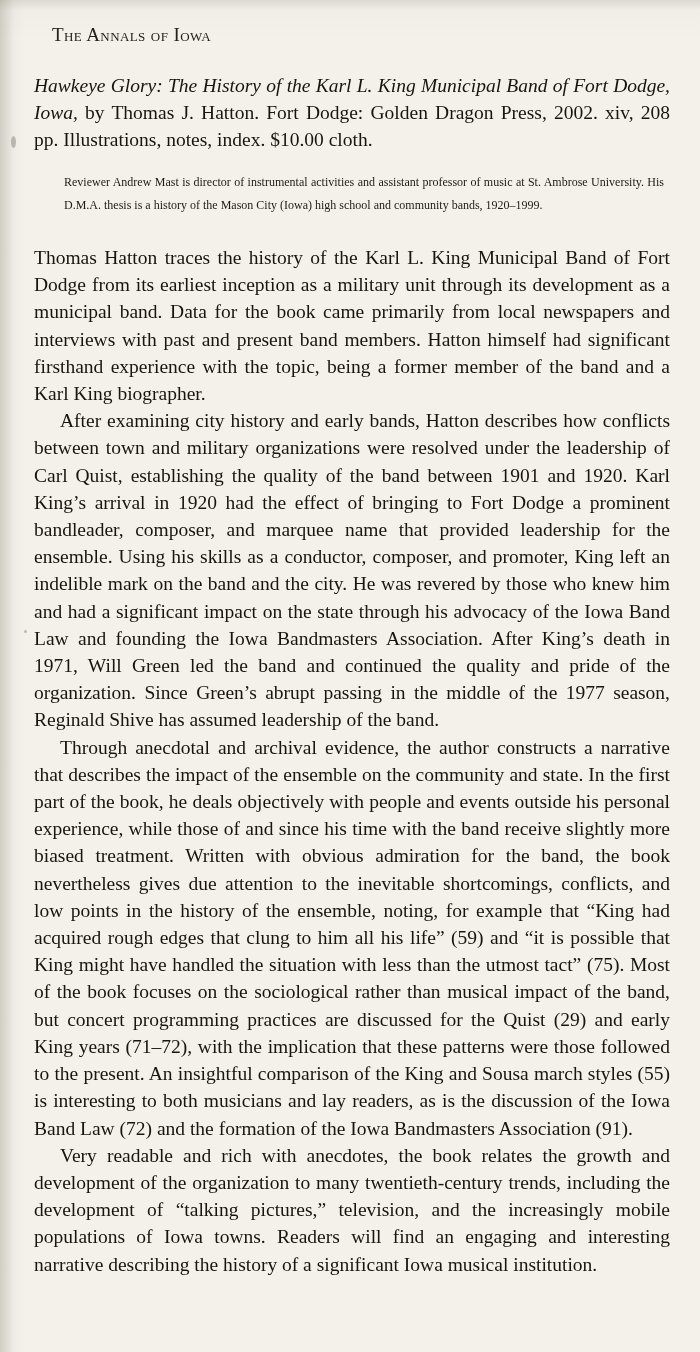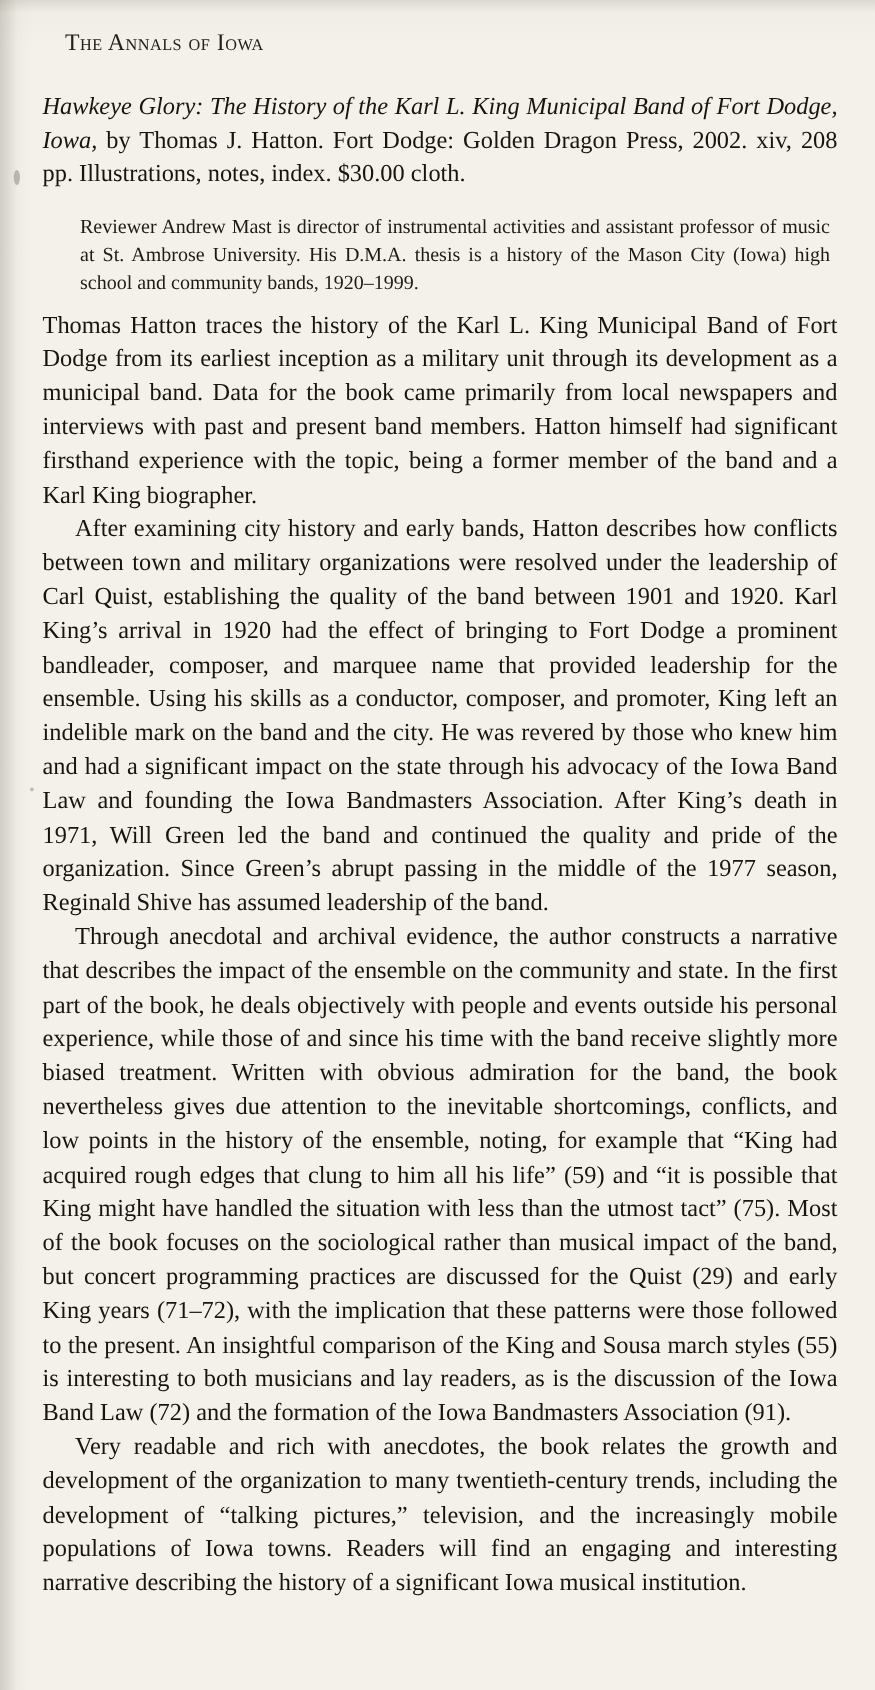--- a/index.html
+++ b/index.html
@@ -39,24 +39,24 @@
     font-size: 19.5px;
     line-height: 27px;
     text-align: justify;
     margin: 0 0 18px 0;
     color: #17150f;
   }
   .book-head .title {
     font-style: italic;
   }
   .reviewer-note {
-    font-size: 16px;
+    font-size: 12px;
     line-height: 22.5px;
     text-align: justify;
-    margin: 0 6px 8px 30px;
+    margin: 0 6px 28px 30px;
     color: #1d1b16;
   }
   p.body {
     font-size: 19.5px;
     line-height: 27.2px;
     text-align: justify;
     margin: 0 0 0 0;
     color: #17150f;
     text-indent: 26px;
     hyphens: none;
@@ -91,21 +91,21 @@
 
 <div class="page">
   <div class="edge-left"></div>
   <div class="edge-top"></div>
   <div class="speck" style="left:11px; top:136px; width:5px; height:12px;"></div>
   <div class="speck" style="left:24px; top:630px; width:3px; height:3px;"></div>
 
   <div class="running-head">The Annals of Iowa</div>
 
   <div class="book-head">
-    <span class="title">Hawkeye Glory: The History of the Karl L. King Municipal Band of Fort Dodge, Iowa,</span><span> by Thomas J. Hatton. Fort Dodge: Golden Dragon Press, 2002. xiv, 208 pp. Illustrations, notes, index. $30.00 cloth.</span>
+    <span class="title">Hawkeye Glory: The History of the Karl L. King Municipal Band of Fort Dodge, Iowa,</span><span> by Thomas J. Hatton. Fort Dodge: Golden Dragon Press, 2002. xiv, 208 pp. Illustrations, notes, index. $10.00 cloth.</span>
   </div>
 
   <div class="reviewer-note">Reviewer Andrew Mast is director of instrumental activities and assistant professor of music at St. Ambrose University. His D.M.A. thesis is a history of the Mason City (Iowa) high school and community bands, 1920–1999.</div>
 
   <p class="body first">Thomas Hatton traces the history of the Karl L. King Municipal Band of Fort Dodge from its earliest inception as a military unit through its development as a municipal band. Data for the book came primarily from local newspapers and interviews with past and present band members. Hatton himself had significant firsthand experience with the topic, being a former member of the band and a Karl King biographer.</p>
   <p class="body">After examining city history and early bands, Hatton describes how conflicts between town and military organizations were resolved under the leadership of Carl Quist, establishing the quality of the band between 1901 and 1920. Karl King’s arrival in 1920 had the effect of bringing to Fort Dodge a prominent bandleader, composer, and marquee name that provided leadership for the ensemble. Using his skills as a conductor, composer, and promoter, King left an indelible mark on the band and the city. He was revered by those who knew him and had a significant impact on the state through his advocacy of the Iowa Band Law and founding the Iowa Bandmasters Association. After King’s death in 1971, Will Green led the band and continued the quality and pride of the organization. Since Green’s abrupt passing in the middle of the 1977 season, Reginald Shive has assumed leadership of the band.</p>
   <p class="body">Through anecdotal and archival evidence, the author constructs a narrative that describes the impact of the ensemble on the community and state. In the first part of the book, he deals objectively with people and events outside his personal experience, while those of and since his time with the band receive slightly more biased treatment. Written with obvious admiration for the band, the book nevertheless gives due attention to the inevitable shortcomings, conflicts, and low points in the history of the ensemble, noting, for example that “King had acquired rough edges that clung to him all his life” (59) and “it is possible that King might have handled the situation with less than the utmost tact” (75). Most of the book focuses on the sociological rather than musical impact of the band, but concert programming practices are discussed for the Quist (29) and early King years (71–72), with the implication that these patterns were those followed to the present. An insightful comparison of the King and Sousa march styles (55) is interesting to both musicians and lay readers, as is the discussion of the Iowa Band Law (72) and the formation of the Iowa Bandmasters Association (91).</p>
   <p class="body">Very readable and rich with anecdotes, the book relates the growth and development of the organization to many twentieth-century trends, including the development of “talking pictures,” television, and the increasingly mobile populations of Iowa towns. Readers will find an engaging and interesting narrative describing the history of a significant Iowa musical institution.</p>
 </div>
 

